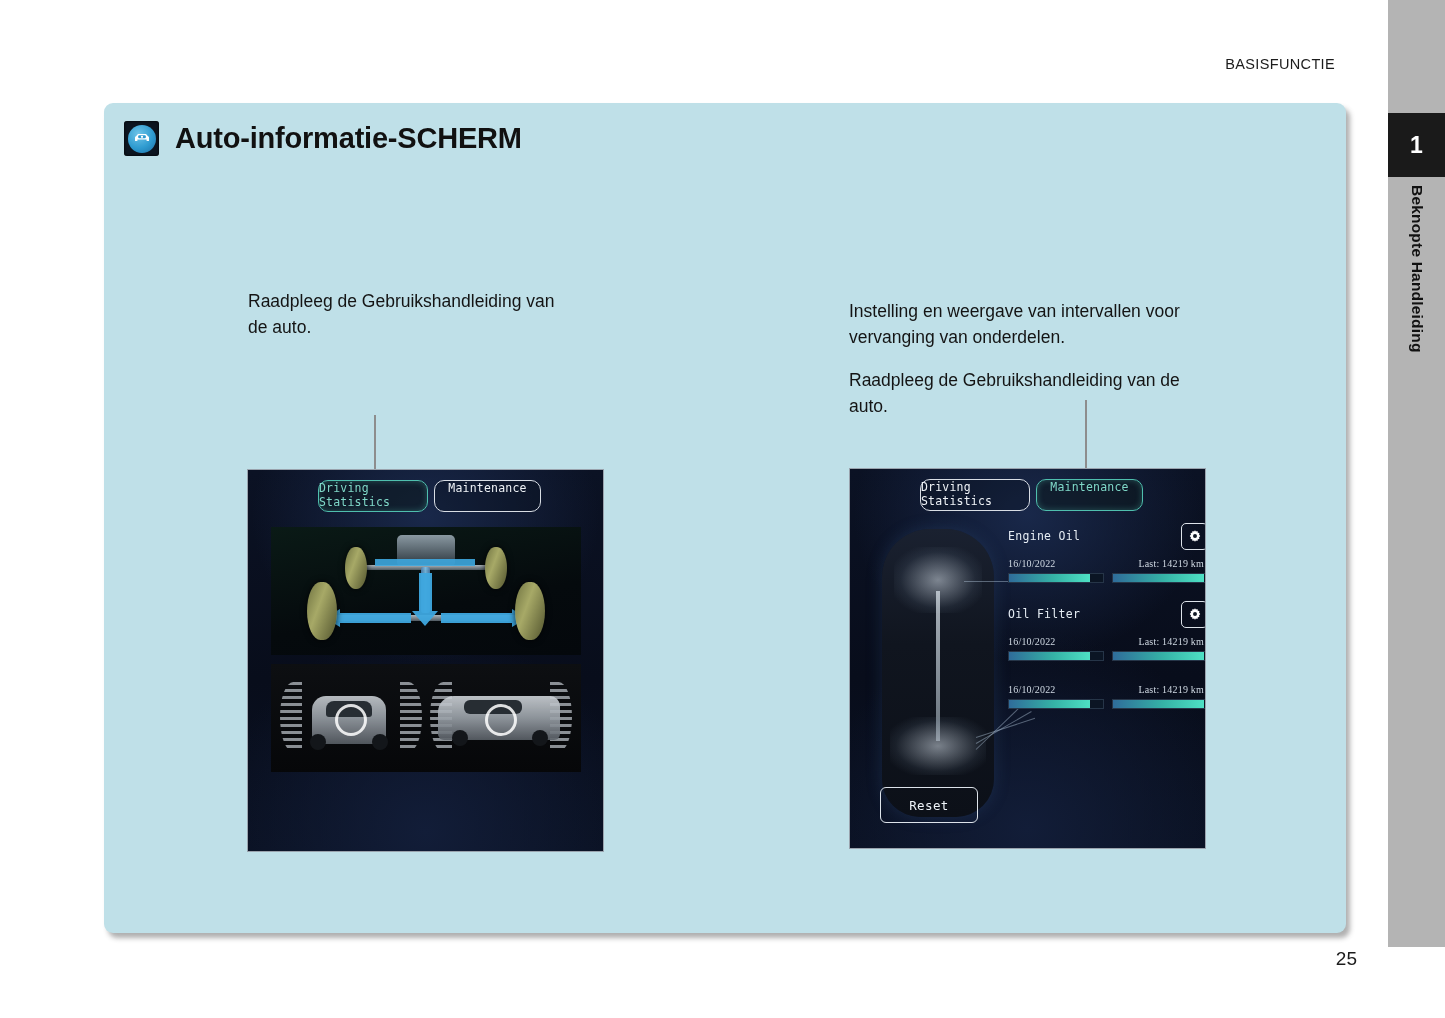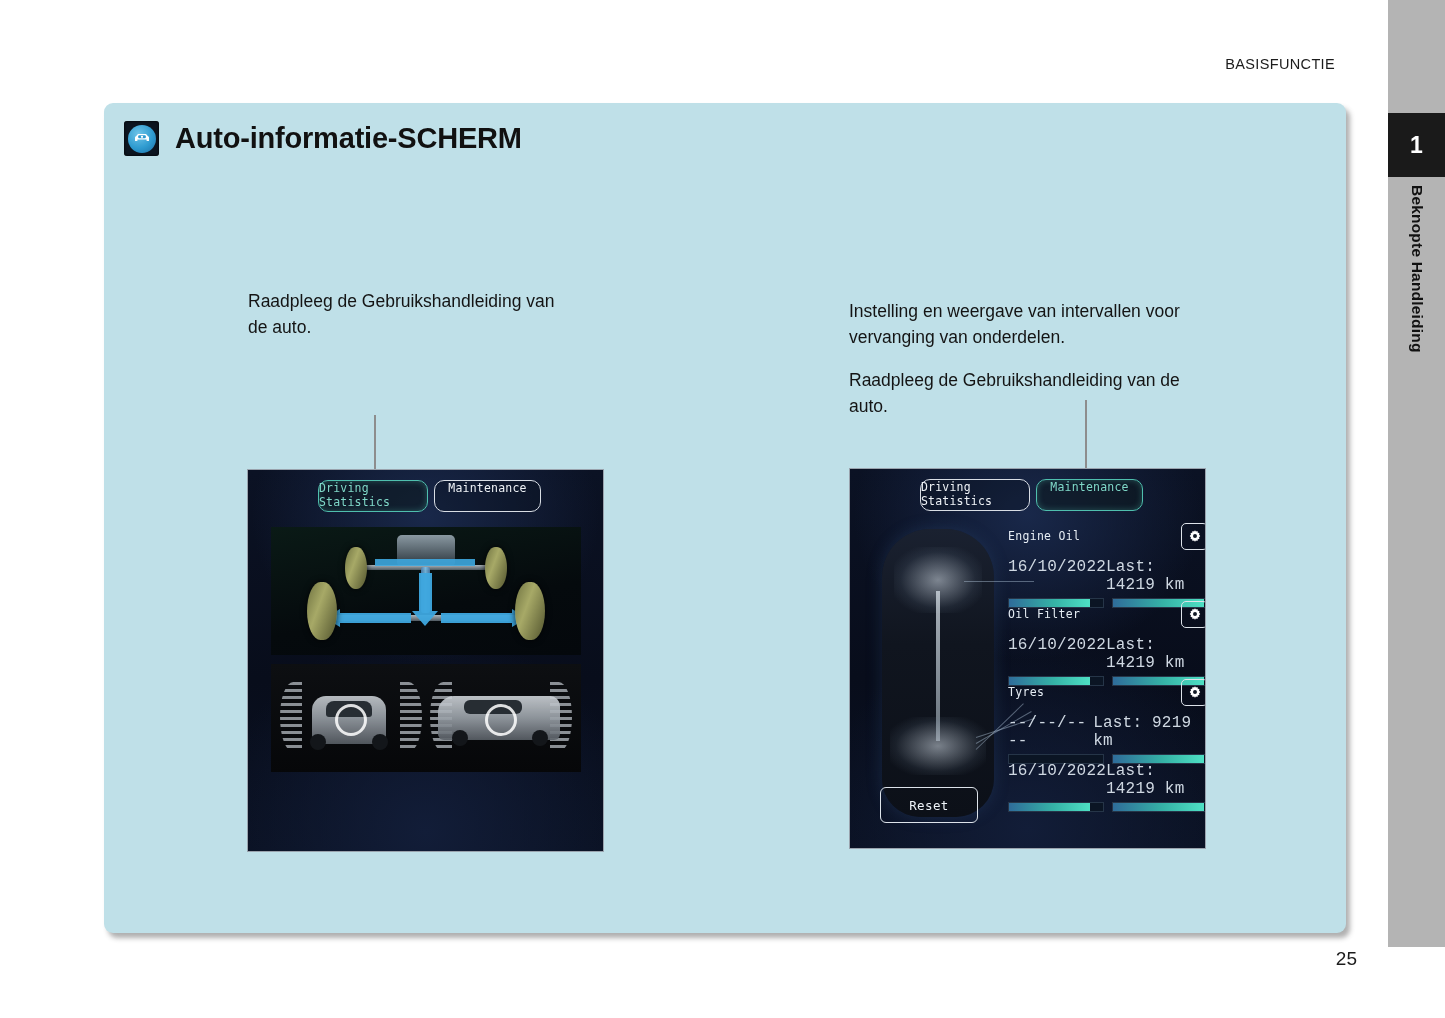--- a/index.html
+++ b/index.html
@@ -254,21 +254,21 @@
   }
   .gear-btn{
     width:25px;height:25px;border:1.5px solid #dde3ea;border-radius:5px;
     display:flex;align-items:center;justify-content:center;flex:none;
   }
   .maint-meta{
     display:flex;justify-content:space-between;align-items:baseline;
     margin-top:7px;padding-right:4px;
   }
   .maint-date,.maint-last{
-    font-family:Liberation Mono, monospace;font-size:16px;color:#cfd8e2;letter-spacing:.2px;
+    font-family:Liberation Serif, serif;font-size:10px;color:#cfd8e2;letter-spacing:.2px;
   }
   .bars{display:flex;gap:8px;margin-top:4px;}
   .bar{height:8px;position:relative;background:#0b1524;border:1px solid rgba(120,150,180,.25);}
   .bar.left-bar{width:95px;}
   .bar.right-bar{width:95px;}
   .bar .fill{
     position:absolute;left:0;top:0;bottom:0;
     background:linear-gradient(90deg,#2f6c9a 0%,#35b2a6 55%,#4ee0c4 100%);
   }
   .bar.empty .fill{background:transparent;}
@@ -439,43 +439,20 @@
       <div class="bars">
         <div class="bar left-bar">
             <div class="fill" style="width:86%"></div>
           </div>
         <div class="bar right-bar">
             <div class="fill" style="width:97%"></div>
           </div>
       </div>
     </div>
 
-    <div class="maint-row">
-      <div class="maint-head">
-        <span class="maint-name">Tyres</span>
-        <span class="gear-btn">
-          <svg width="14" height="14" viewBox="0 0 24 24">
-            <path fill="#ffffff" d="M12 2l1.6 2.3 2.7-.7.5 2.8 2.8.5-.7 2.7L21 12l-2.1 2.4.7 2.7-2.8.5-.5 2.8-2.7-.7L12 22l-1.6-2.3-2.7.7-.5-2.8-2.8-.5.7-2.7L3 12l2.1-2.4-.7-2.7 2.8-.5.5-2.8 2.7.7z"></path>
-            <circle cx="12" cy="12" r="3.4" fill="#121a26"></circle>
-          </svg>
-        </span>
-      </div>
-      <div class="maint-meta">
-        <span class="maint-date">--/--/----</span>
-        <span class="maint-last">Last: 9219  km</span>
-      </div>
-      <div class="bars">
-        <div class="bar left-bar empty">
-            <div class="fill" style="width:0%"></div>
-          </div>
-        <div class="bar right-bar">
-            <div class="fill" style="width:97%"></div>
-          </div>
-      </div>
-    </div>
 
     <div class="maint-row">
       <div class="maint-meta">
         <span class="maint-date">16/10/2022</span>
         <span class="maint-last">Last: 14219  km</span>
       </div>
       <div class="bars">
         <div class="bar left-bar">
             <div class="fill" style="width:86%"></div>
           </div>

